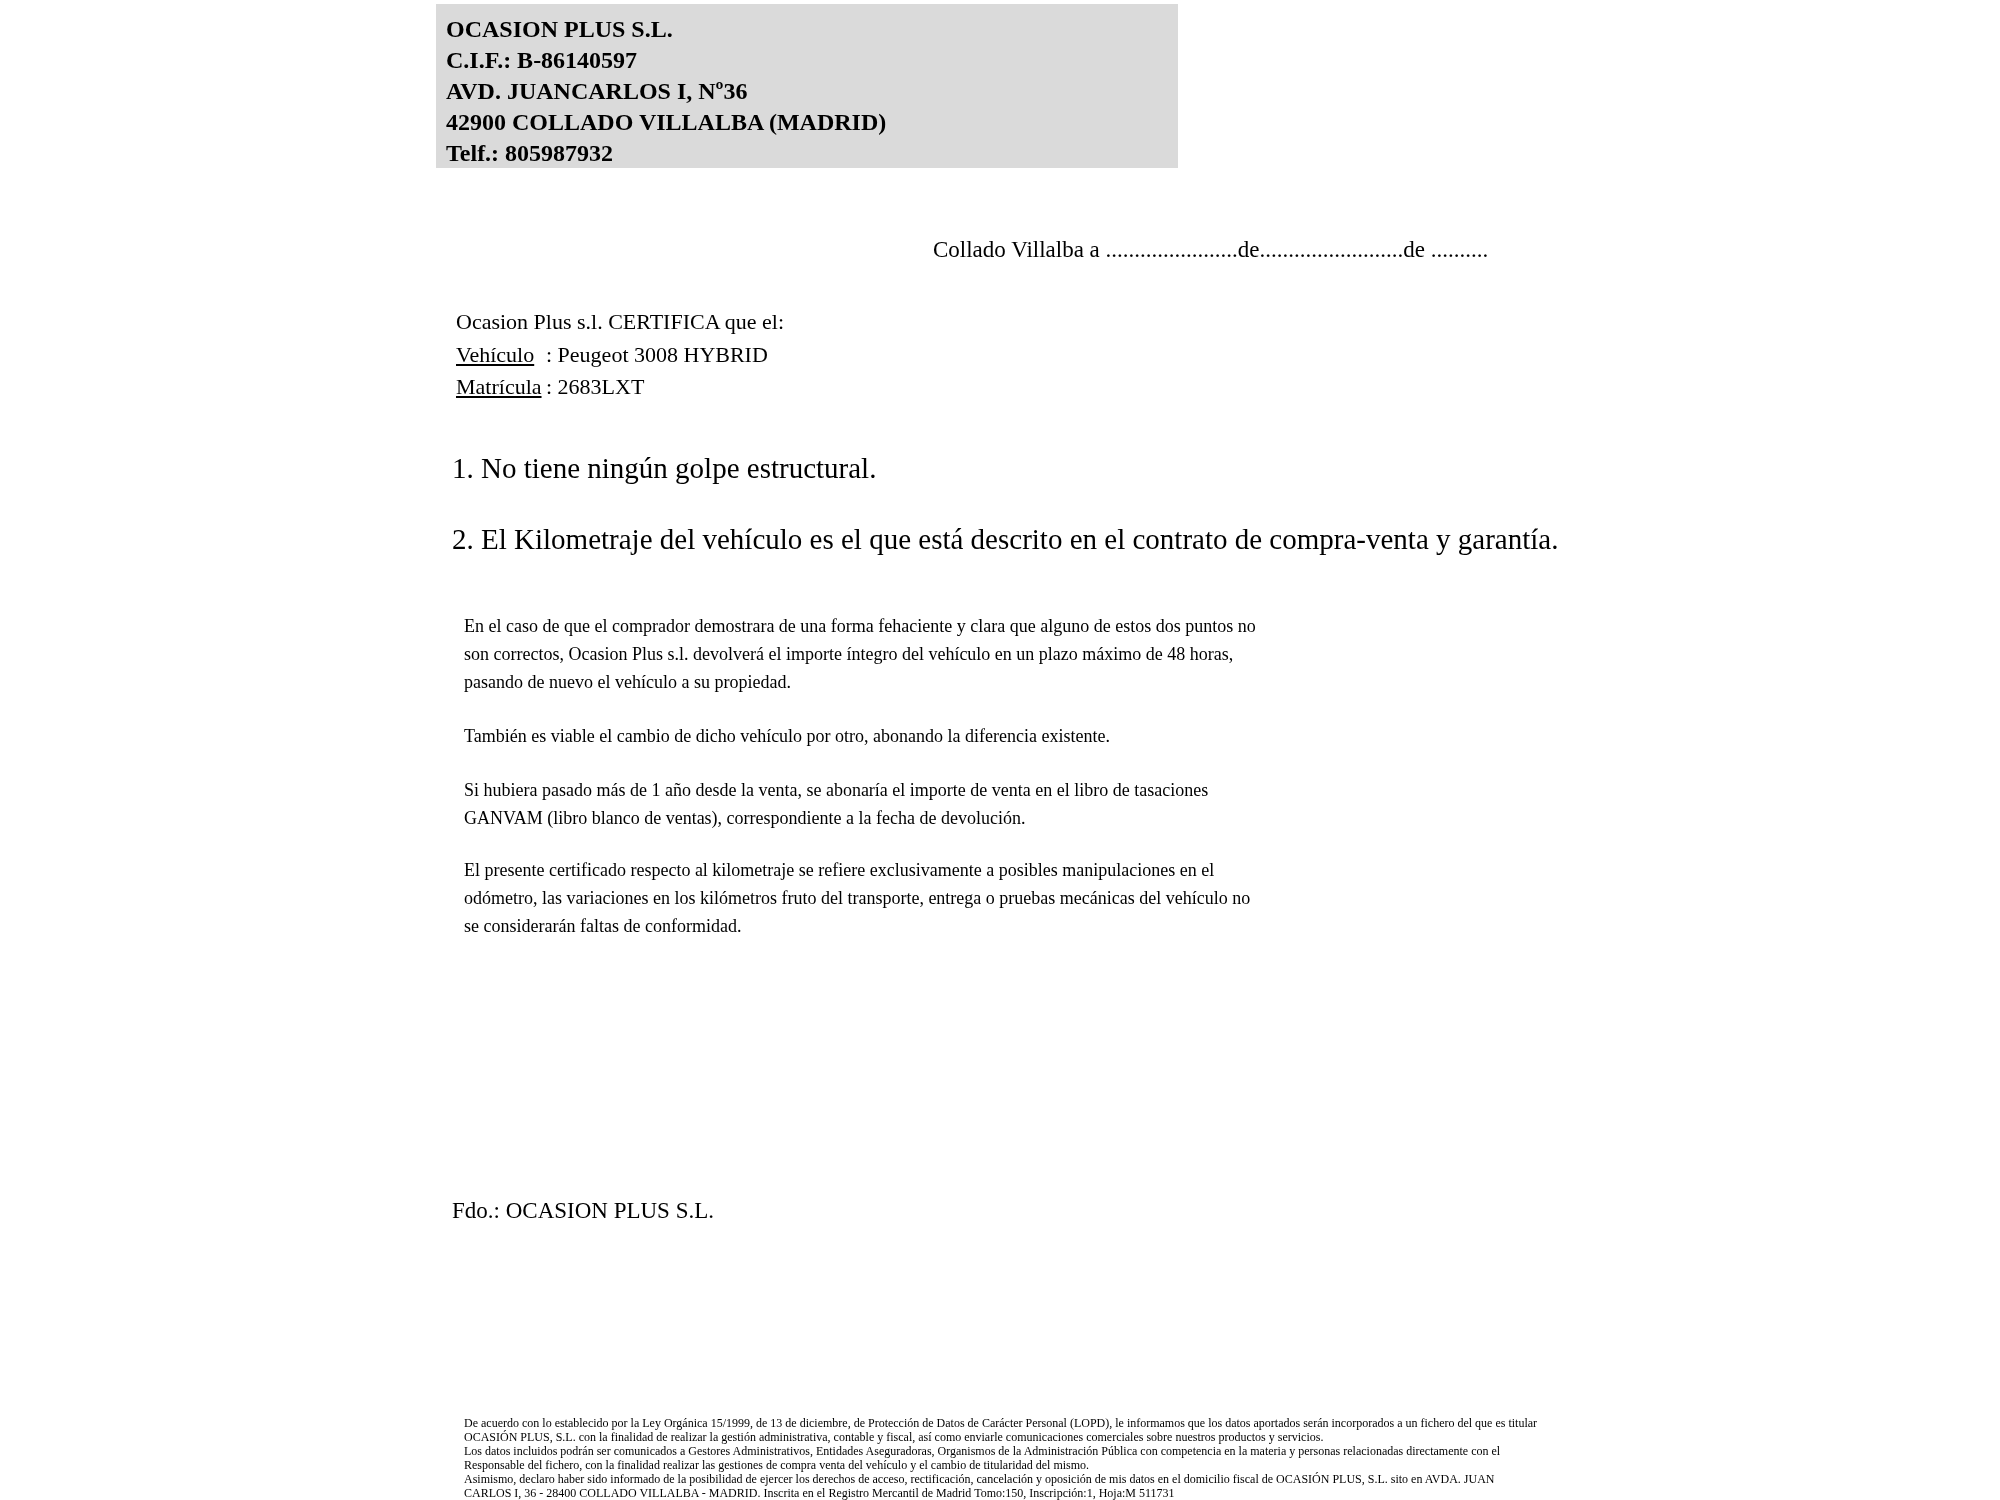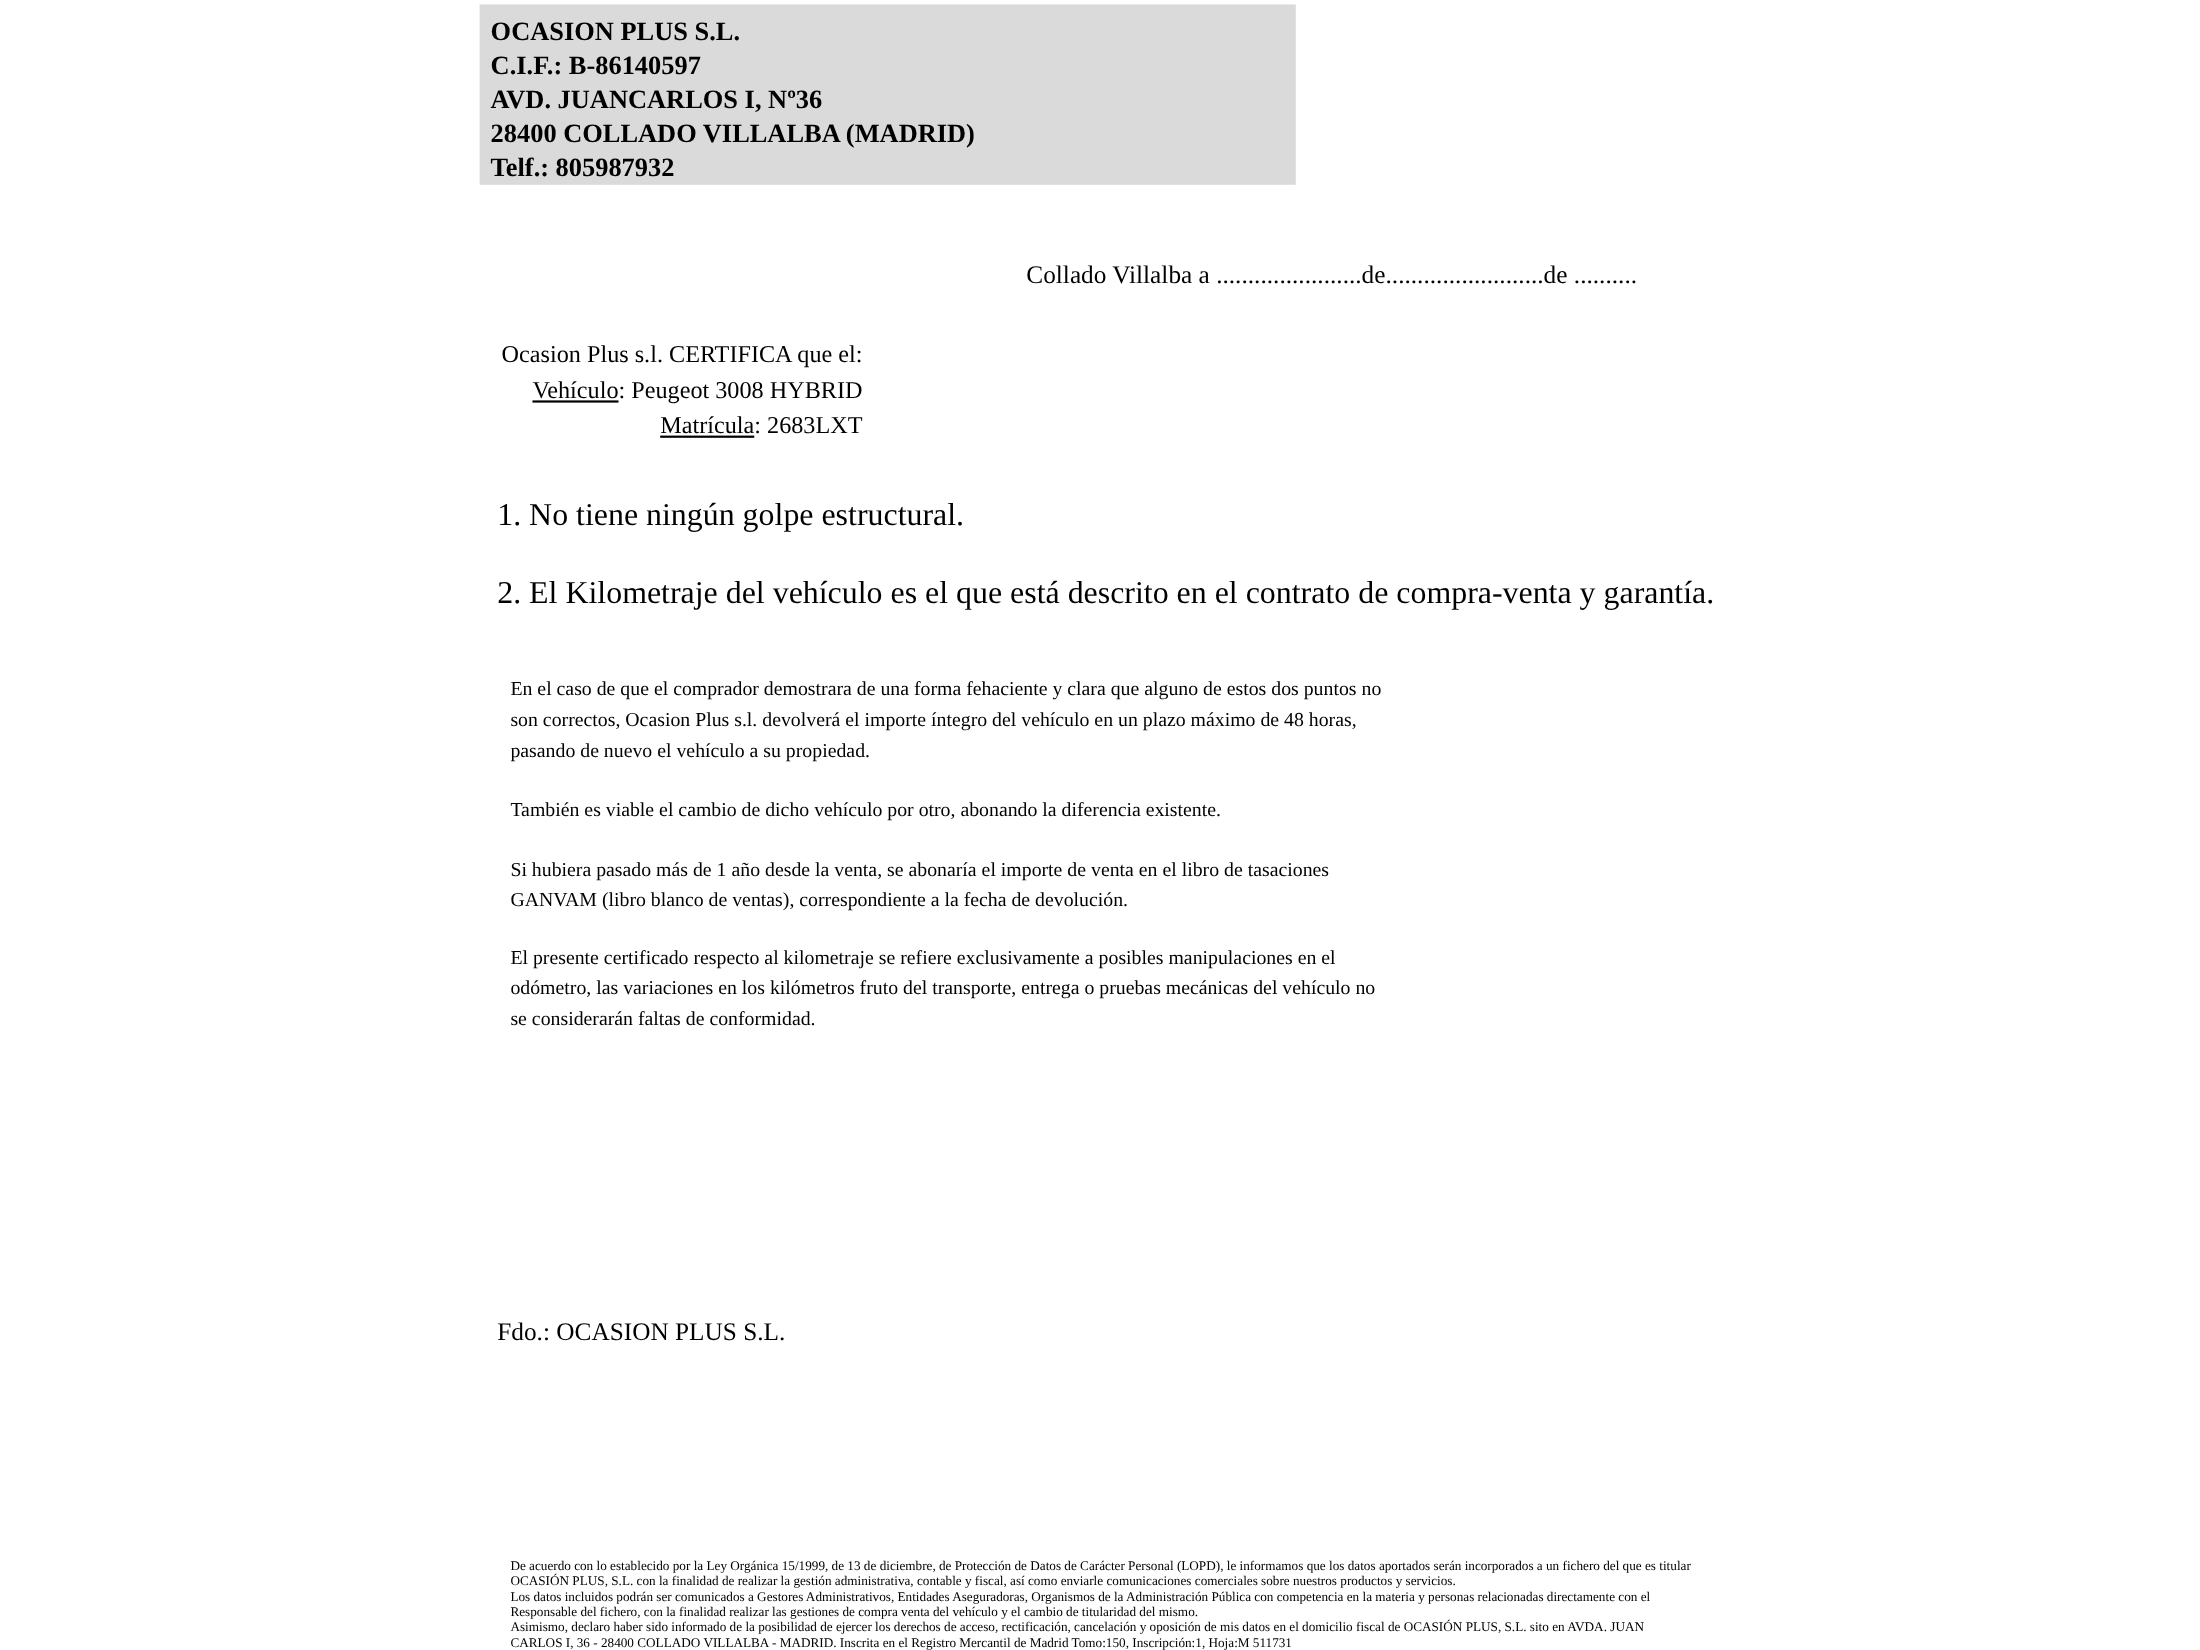--- a/index.html
+++ b/index.html
@@ -27,21 +27,20 @@
     position: absolute;
     left: 933px; top: 237px;
     font-size: 23px;
     white-space: nowrap;
   }
   .cert-block {
     position: absolute;
     left: 456px; top: 306px;
     font-size: 22px;
     line-height: 32.5px;
-    text-align: right;
   }
   .cert-row .label {
     display: inline-block;
     min-width: 90px;
     text-decoration: underline;
   }
   .clause { position: absolute; left: 452px; font-size: 29px; white-space: nowrap; }
   .clause-1 { top: 452px; }
   .clause-2 { top: 523px; }
   .para { position: absolute; left: 452px; font-size: 18px; line-height: 28px; margin-left: 12px; }
@@ -67,21 +66,21 @@
 </style>
 </head>
 <body>
 
 <div class="page">
 
   <div class="header-box">
     <div>OCASION PLUS S.L.</div>
     <div>C.I.F.: B-86140597</div>
     <div>AVD. JUANCARLOS I, Nº36</div>
-    <div>28400 COLLADO VILLALBA (MADRID)</div>
+    <div>42900 COLLADO VILLALBA (MADRID)</div>
     <div>Telf.: 805987932</div>
   </div>
 
   <div class="date-line">Collado Villalba a .......................de.........................de ..........</div>
 
   <div class="cert-block">
     <div>Ocasion Plus s.l. CERTIFICA que el:</div>
     <div class="cert-row">
       <span class="label">Vehículo</span><span>: Peugeot 3008 HYBRID</span>
     </div>

